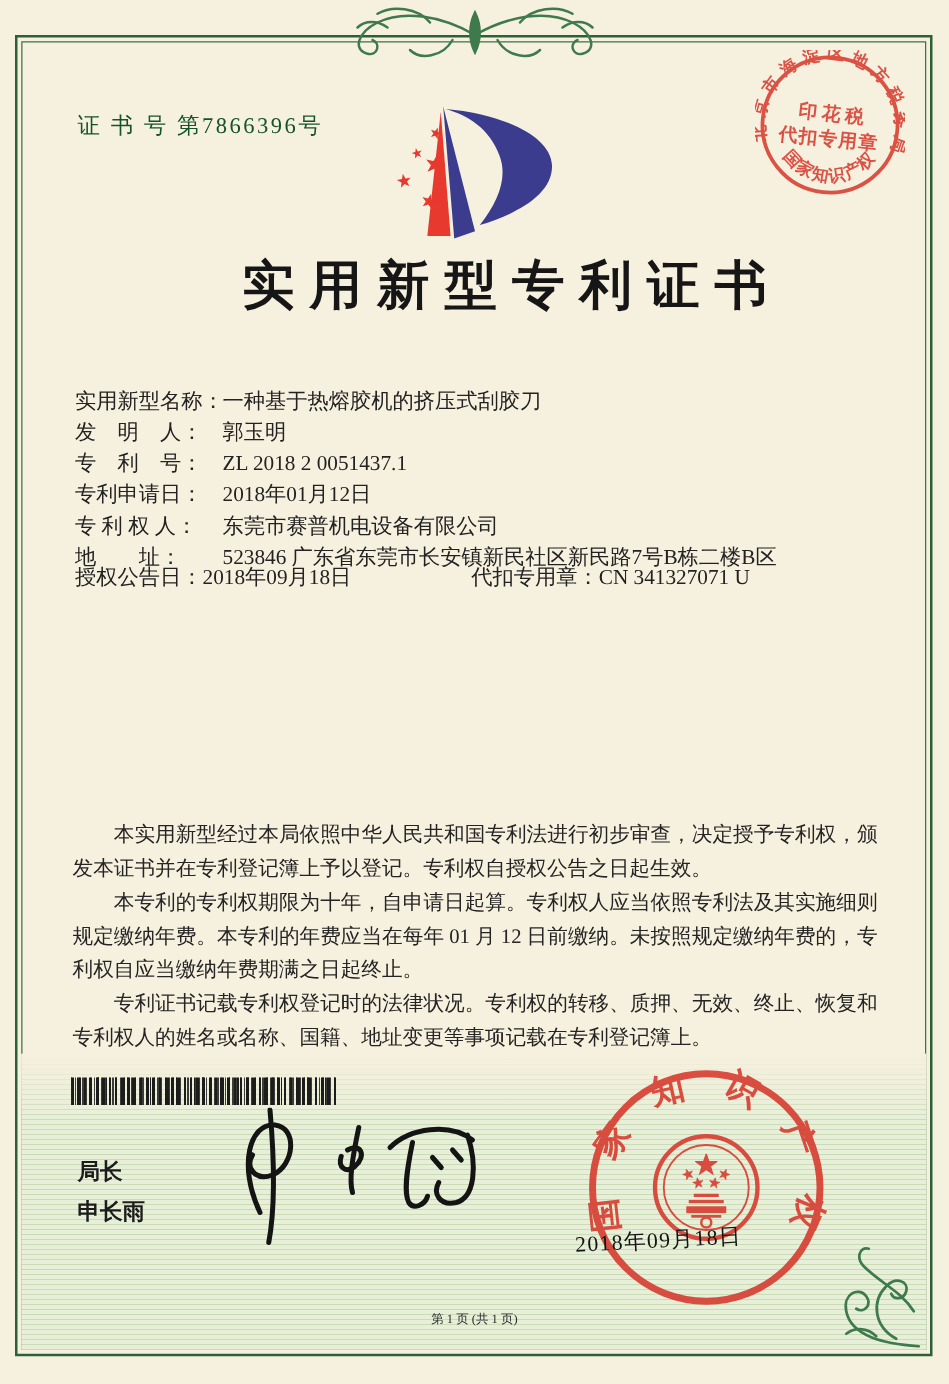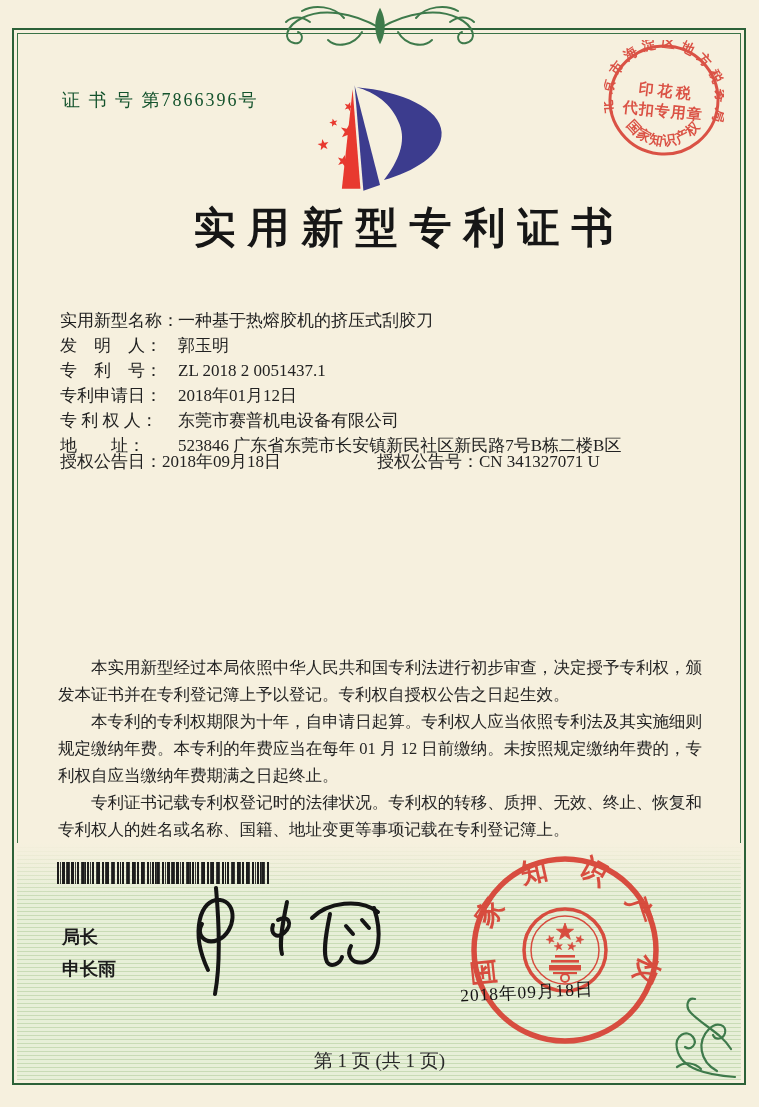--- a/index.html
+++ b/index.html
@@ -33,21 +33,21 @@
   .paras p{margin:0;text-indent:2em;}
   .barcode{left:57px;top:862px;width:212px;height:22px;
            background:
              repeating-linear-gradient(90deg,#1c1c1c 0 2px,rgba(0,0,0,0) 2px 5px),
              repeating-linear-gradient(90deg,#1c1c1c 0 1px,rgba(0,0,0,0) 1px 7px),
              repeating-linear-gradient(90deg,rgba(28,28,28,.85) 0 1px,rgba(0,0,0,0) 1px 3px);}
   .signer{left:62px;top:921px;font-size:18px;line-height:32px;font-weight:600;
           font-family:"Liberation Sans","DejaVu Sans",sans-serif;color:#1c1c1c;}
   .seal-date{left:460px;top:980px;font-size:17.5px;letter-spacing:1px;color:#141414;
              transform:rotate(-3deg);z-index:6;}
-  .footer-page{left:0;right:0;top:1048px;text-align:center;font-size:19px;color:#2a2a2a;}
+  .footer-page{left:0;right:0;top:1048px;text-align:center;font-size:10px;color:#2a2a2a;}
   svg text{font-family:"Liberation Serif","DejaVu Serif",serif;}
 </style>
 </head>
 <body>
 
 <div>
 
   <div class="frame-outer">
     <div class="frame-inner"></div>
   </div>
@@ -146,21 +146,21 @@
       <span class="fvalue">东莞市赛普机电设备有限公司</span>
     </div>
     <div class="frow">
       <span class="flabel">地　　址：</span>
       <span class="fvalue" style="width:520px">523846 广东省东莞市长安镇新民社区新民路7号B栋二楼B区</span>
     </div>
     <div class="grant-row">
       <span>授权公告日：</span>
       <span>2018年09月18日</span>
       <span class="grant-group2">
-        <span>授权公告号：</span>
+        <span>代扣专用章：</span>
         <span>CN 341327071 U</span>
       </span>
     </div>
   </div>
 
   <div class="abs paras">
     <p>本实用新型经过本局依照中华人民共和国专利法进行初步审查，决定授予专利权，颁发本证书并在专利登记簿上予以登记。专利权自授权公告之日起生效。</p>
     <p>本专利的专利权期限为十年，自申请日起算。专利权人应当依照专利法及其实施细则规定缴纳年费。本专利的年费应当在每年 01 月 12 日前缴纳。未按照规定缴纳年费的，专利权自应当缴纳年费期满之日起终止。</p>
     <p>专利证书记载专利权登记时的法律状况。专利权的转移、质押、无效、终止、恢复和专利权人的姓名或名称、国籍、地址变更等事项记载在专利登记簿上。</p>
   </div>

